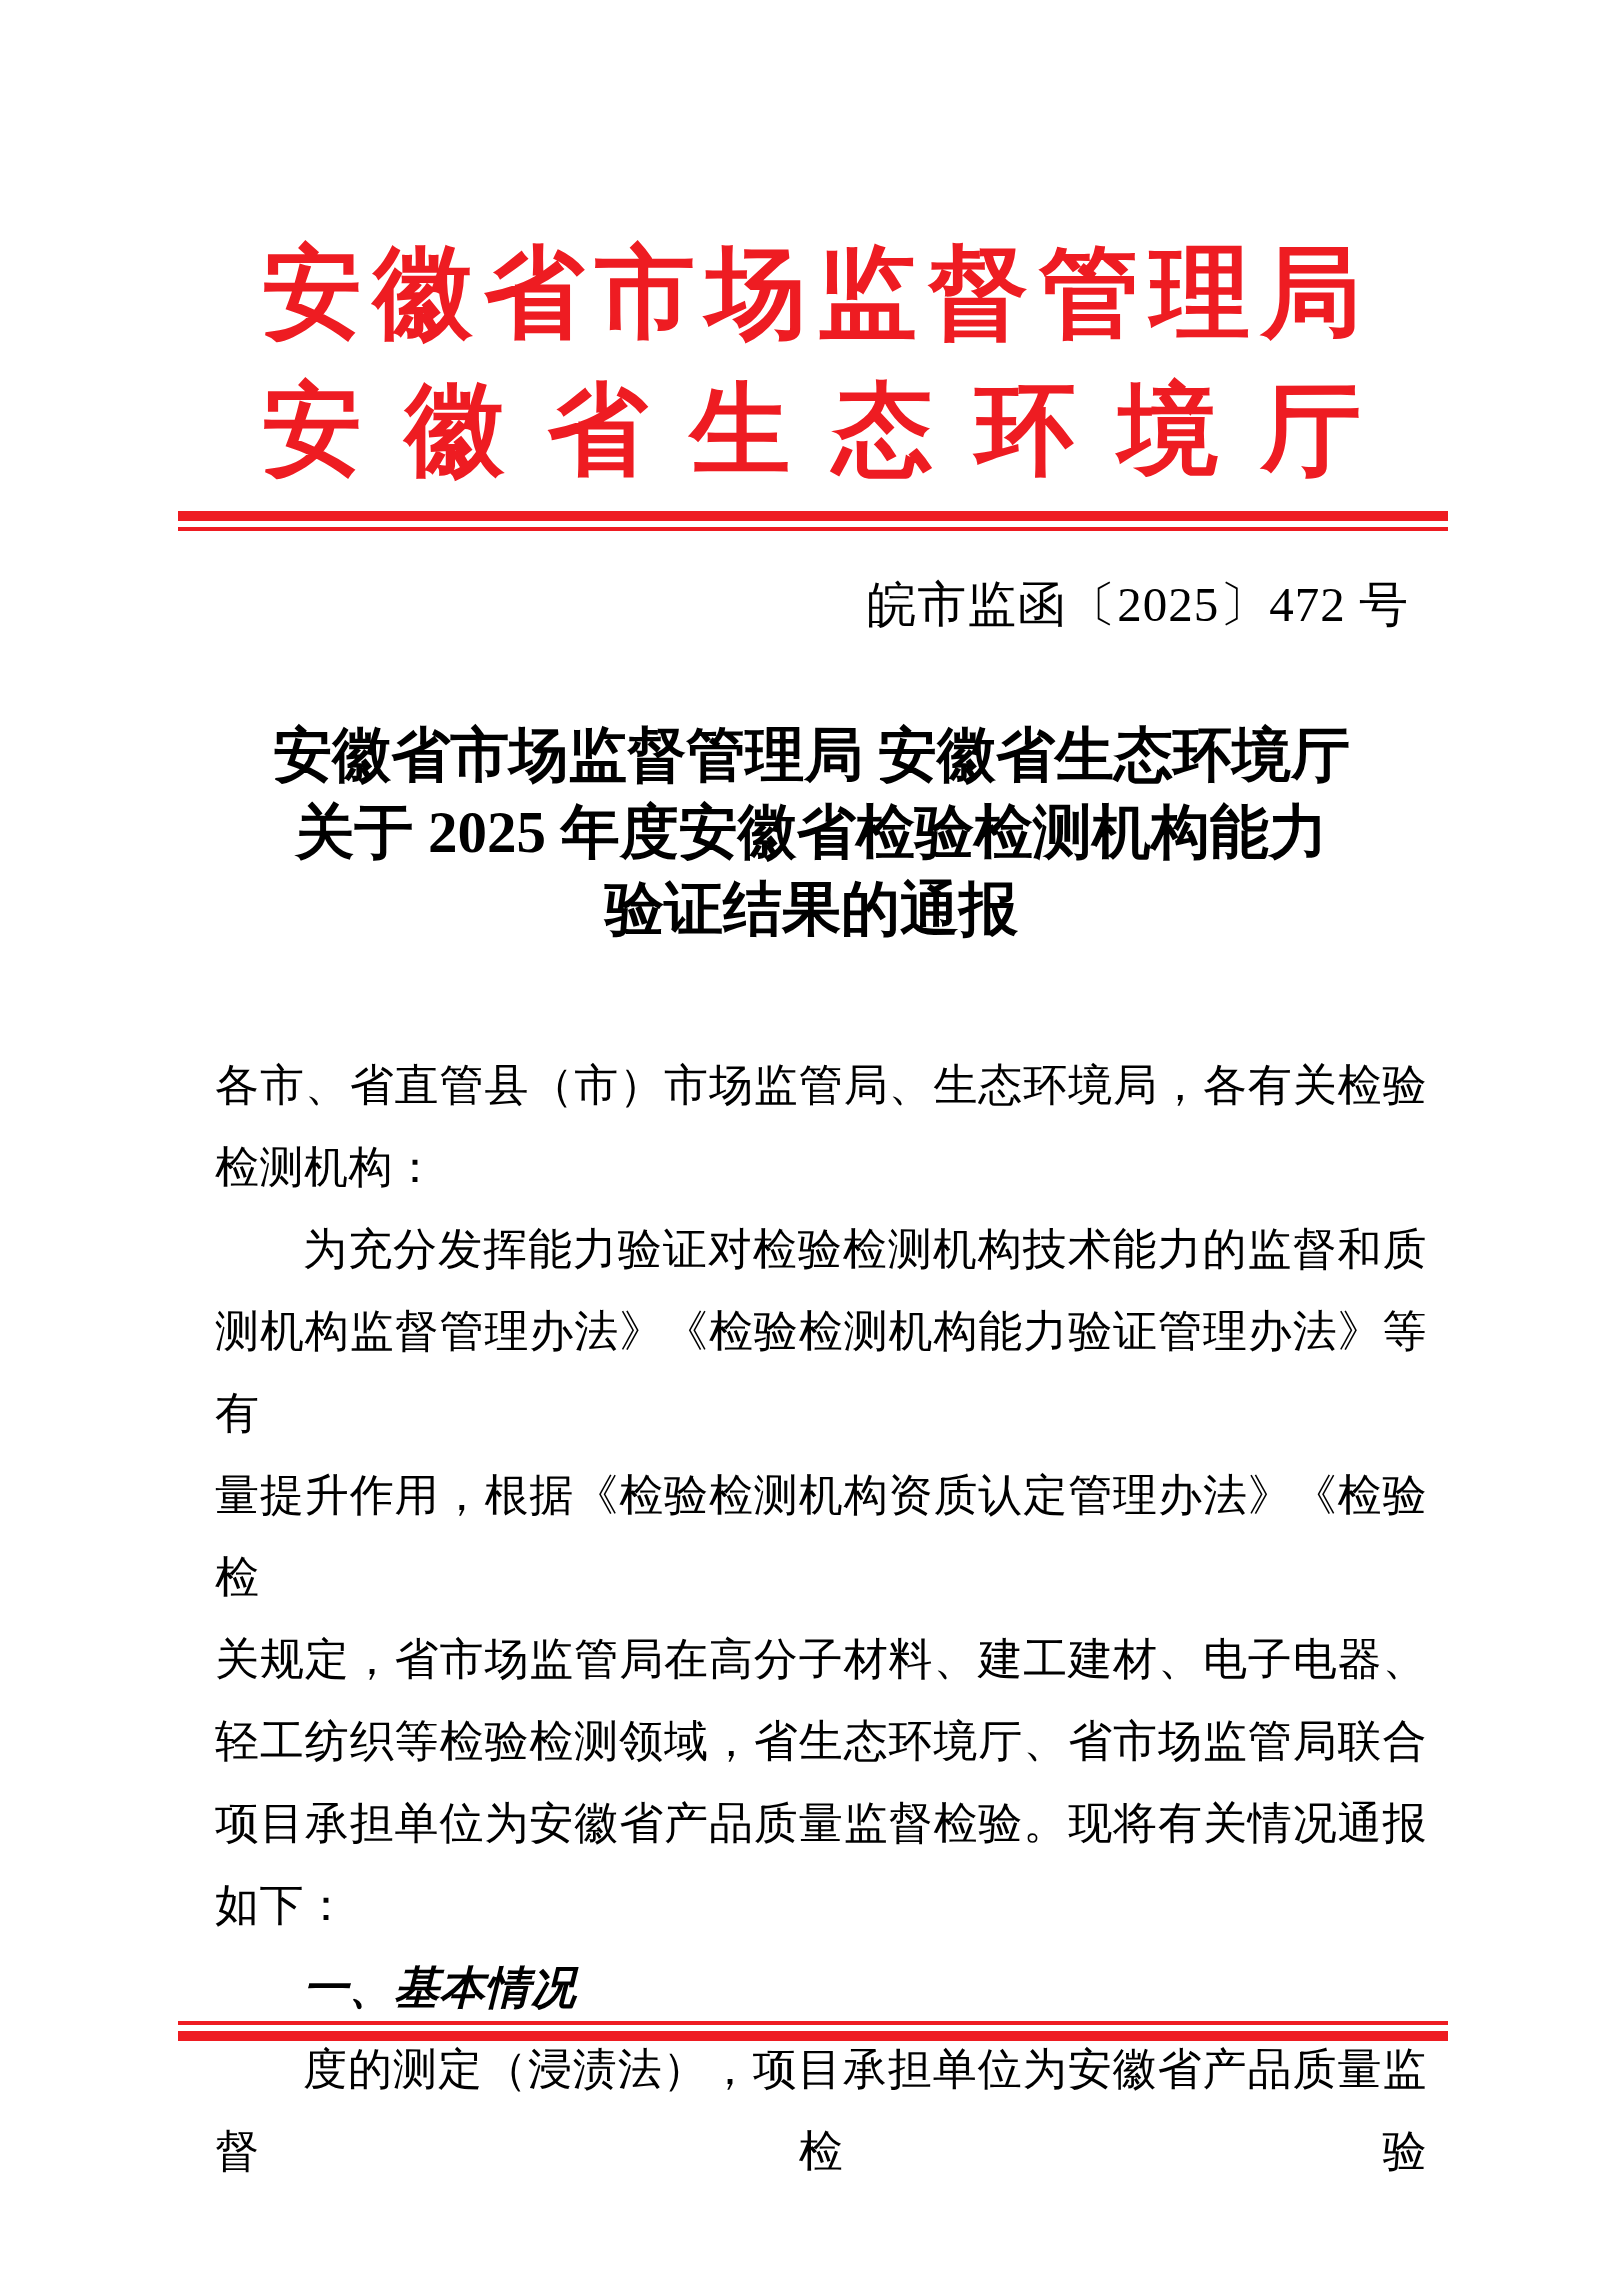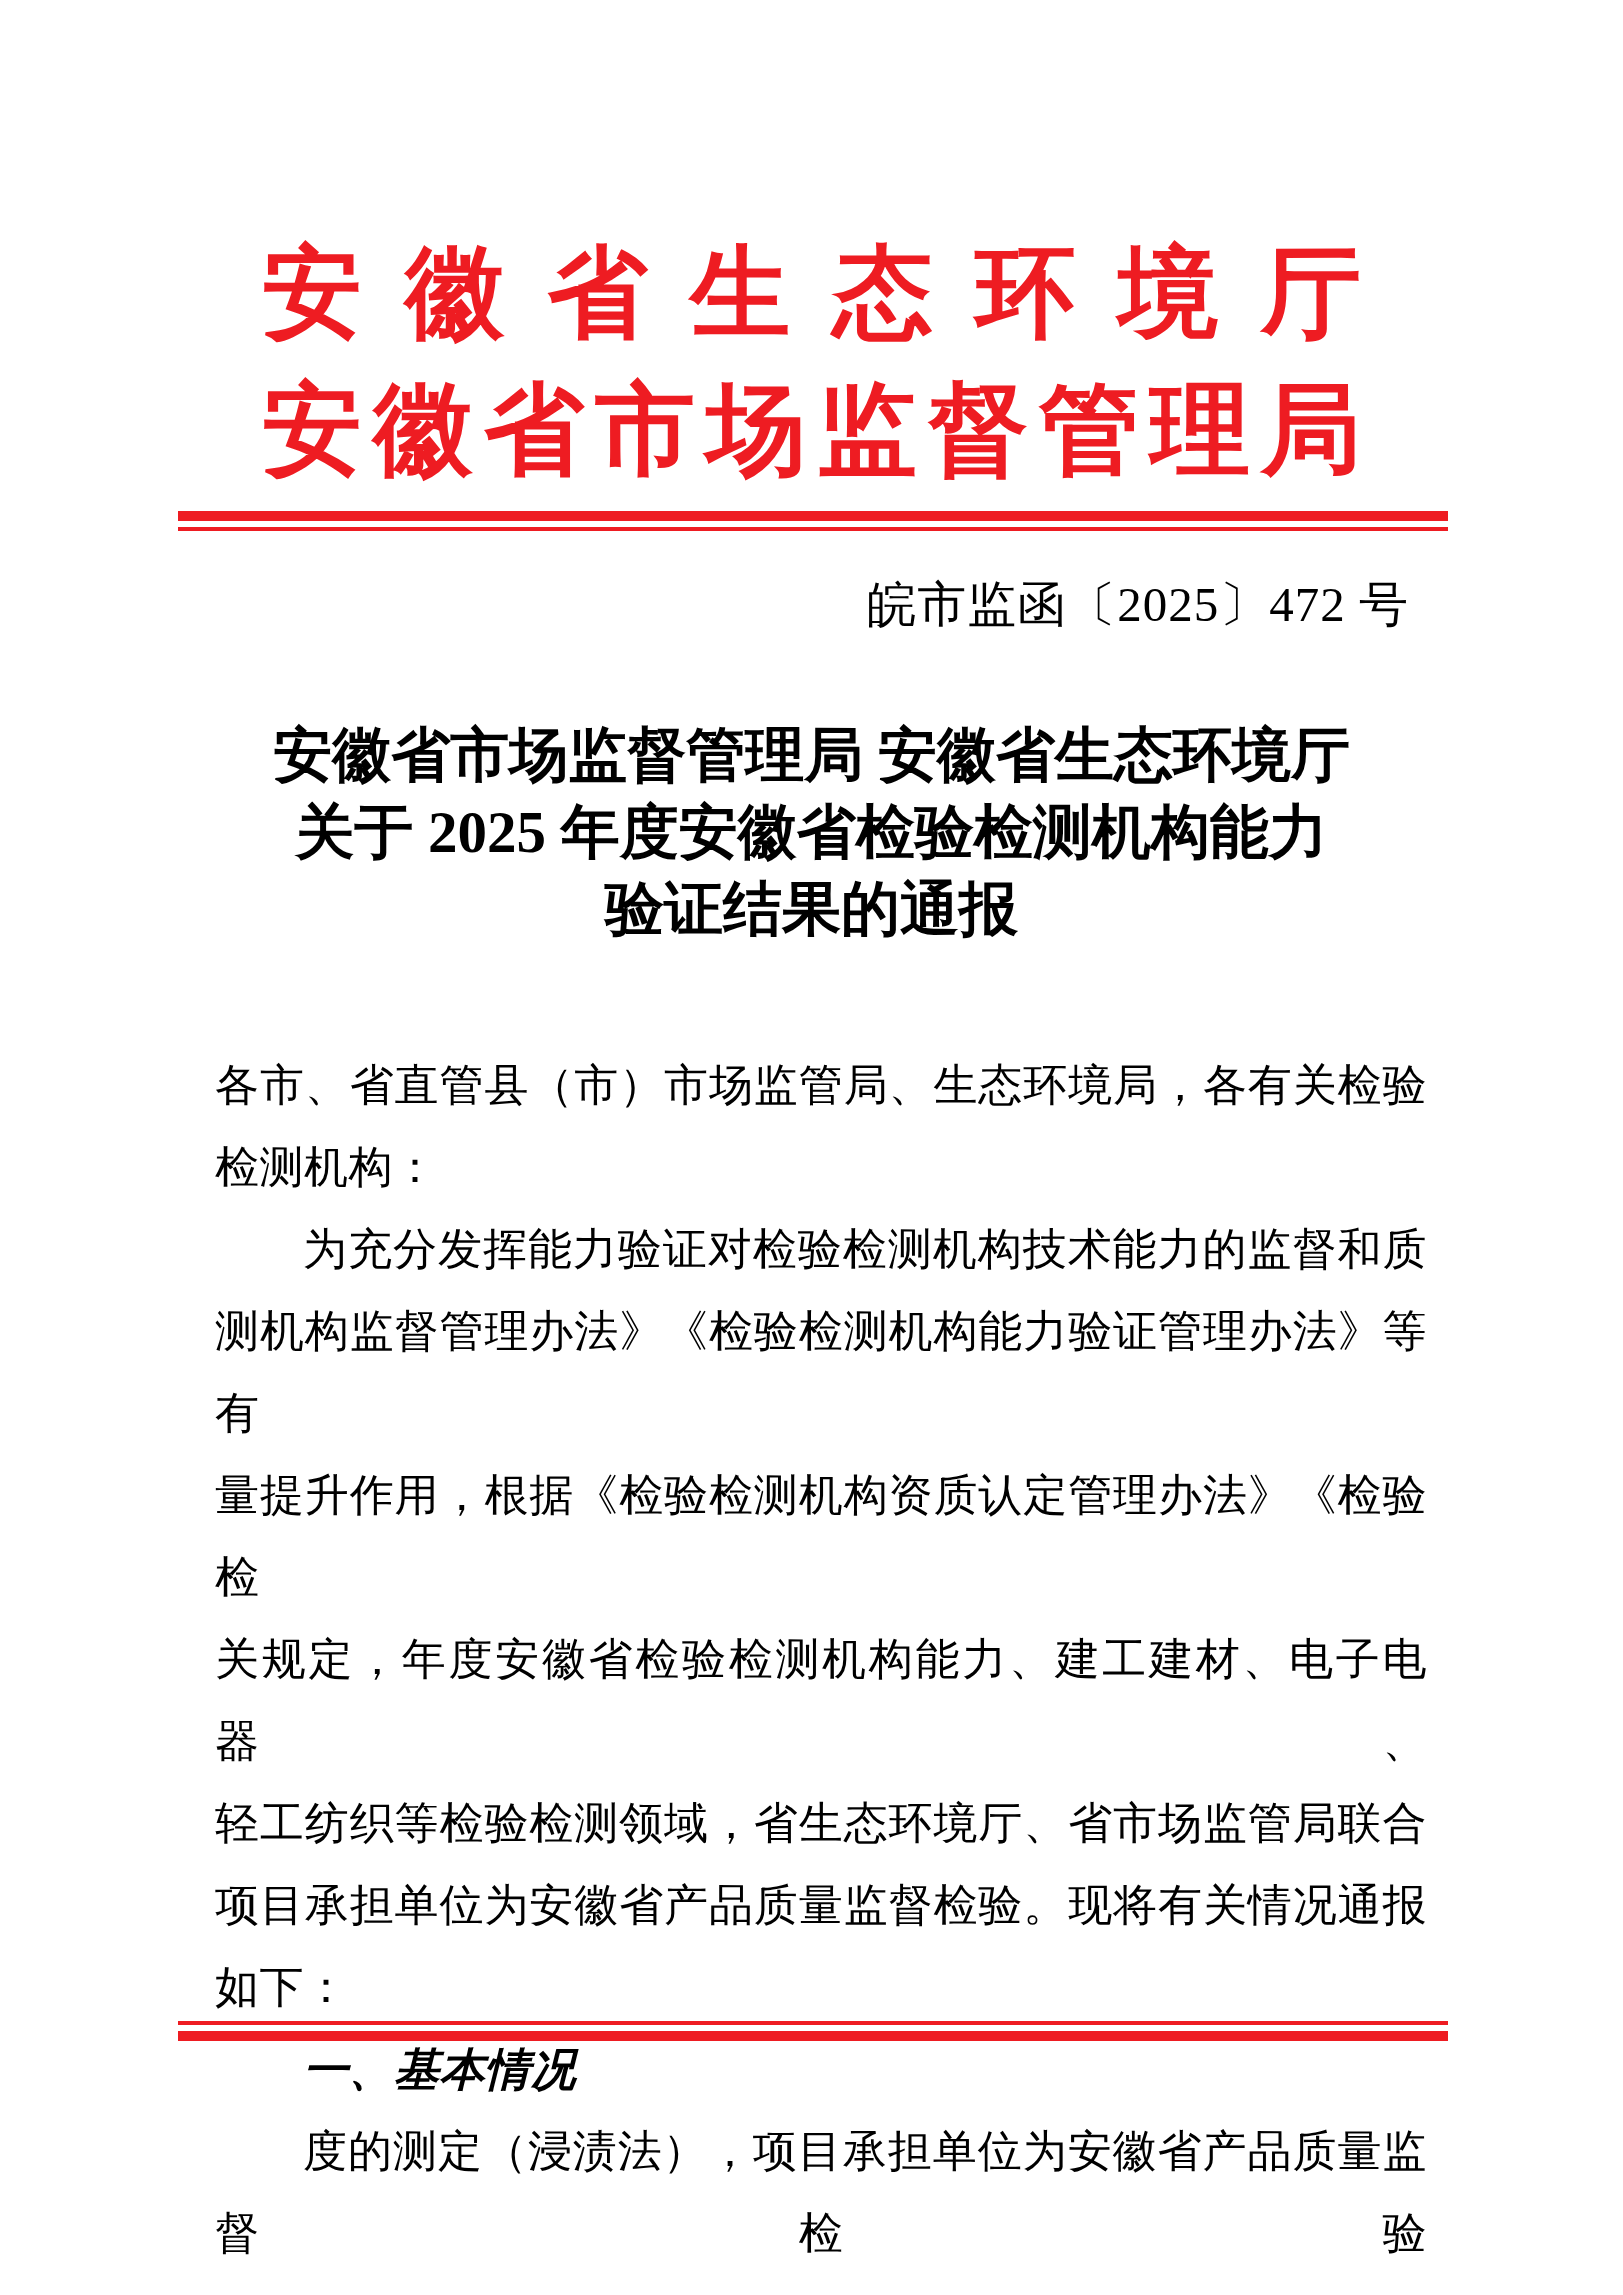--- a/index.html
+++ b/index.html
@@ -76,43 +76,43 @@
     text-indent: 88px;
     font-style: italic;
   }
 </style>
 </head>
 <body>
 
 <div class="page">
 
   <header class="letterhead">
+    <div class="letterhead-line">安徽省市场监督管理局</div>
     <div class="letterhead-line">安徽省生态环境厅</div>
-    <div class="letterhead-line">安徽省市场监督管理局</div>
   </header>
 
   <div class="rule rule-top-thick"></div>
   <div class="rule rule-top-thin"></div>
 
   <div class="doc-number">皖市监函〔2025〕472 号</div>
 
   <h1 class="doc-title">安徽省市场监督管理局 安徽省生态环境厅
 关于 2025 年度安徽省检验检测机构能力
 验证结果的通报</h1>
 
   <main class="body-text">
     <div class="para">
         <div class="line">各市、省直管县（市）市场监管局、生态环境局，各有关检验</div>
         <div class="line">检测机构：</div>
       </div>
     <div class="para indent">
         <div class="line">为充分发挥能力验证对检验检测机构技术能力的监督和质</div>
         <div class="line">测机构监督管理办法》《检验检测机构能力验证管理办法》等有</div>
         <div class="line">量提升作用，根据《检验检测机构资质认定管理办法》《检验检</div>
-        <div class="line">关规定，年度安徽省检验检测机构能力、建工建材、电子电器、</div>
+        <div class="line">关规定，省市场监管局在高分子材料、建工建材、电子电器、</div>
         <div class="line">轻工纺织等检验检测领域，省生态环境厅、省市场监管局联合</div>
         <div class="line">项目承担单位为安徽省产品质量监督检验。现将有关情况通报</div>
         <div class="line">如下：</div>
       </div>
     <div class="heading">一、基本情况</div>
     <div class="para indent cut">
         <div class="line">度的测定（浸渍法），项目承担单位为安徽省产品质量监督检验</div>
       </div>
   </main>
 

